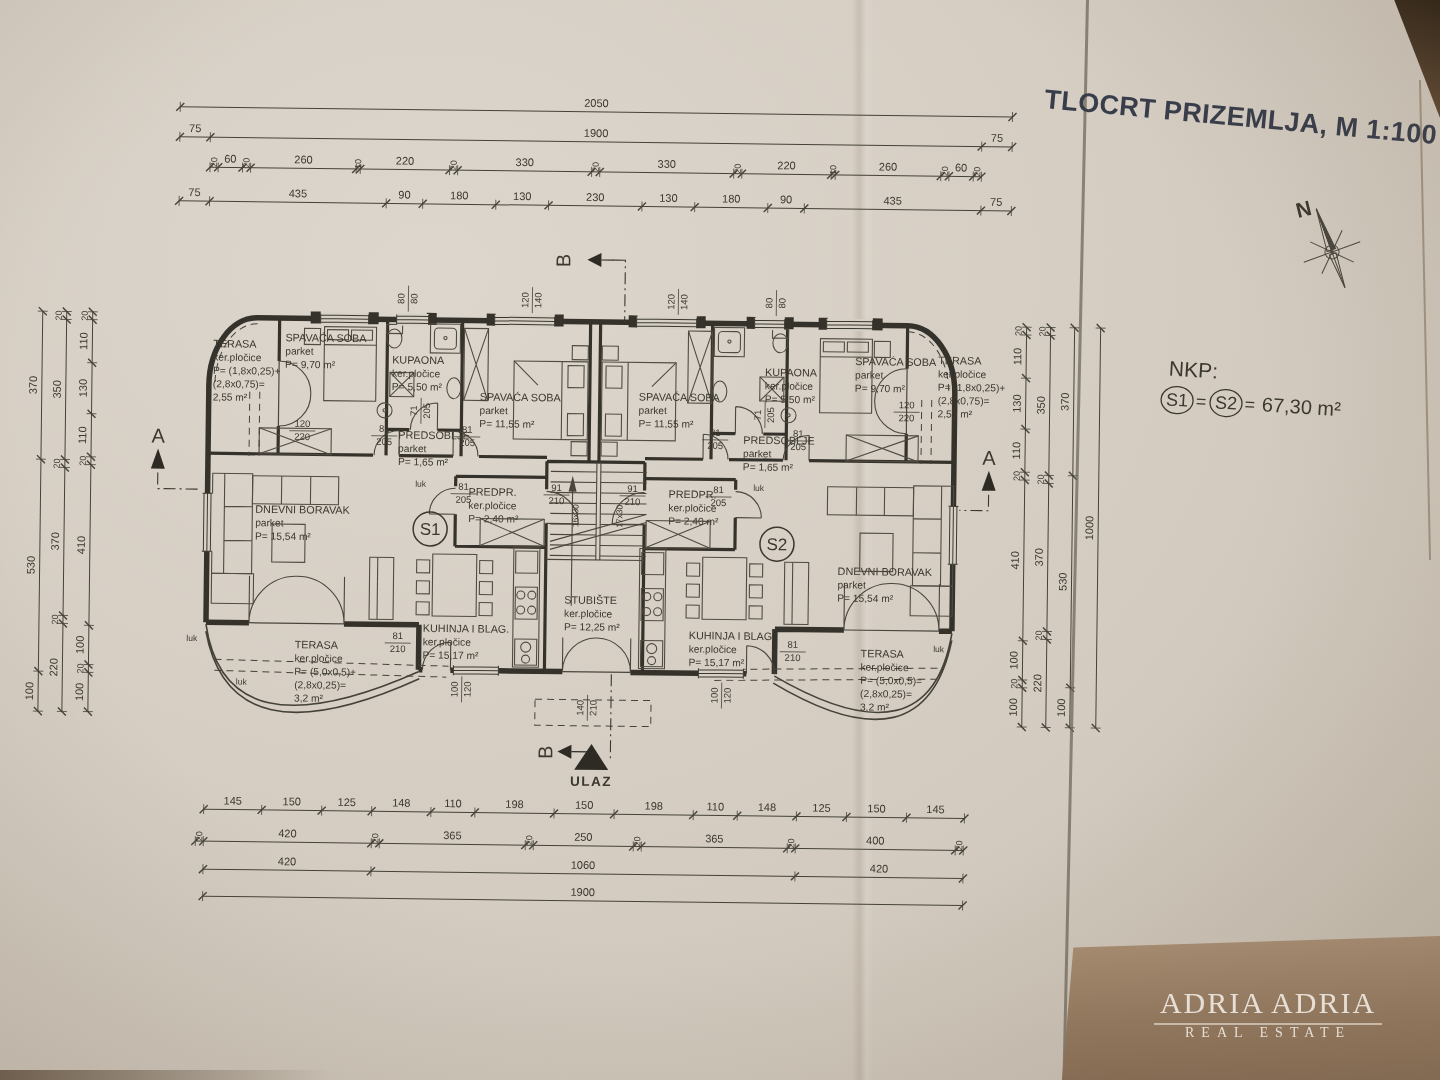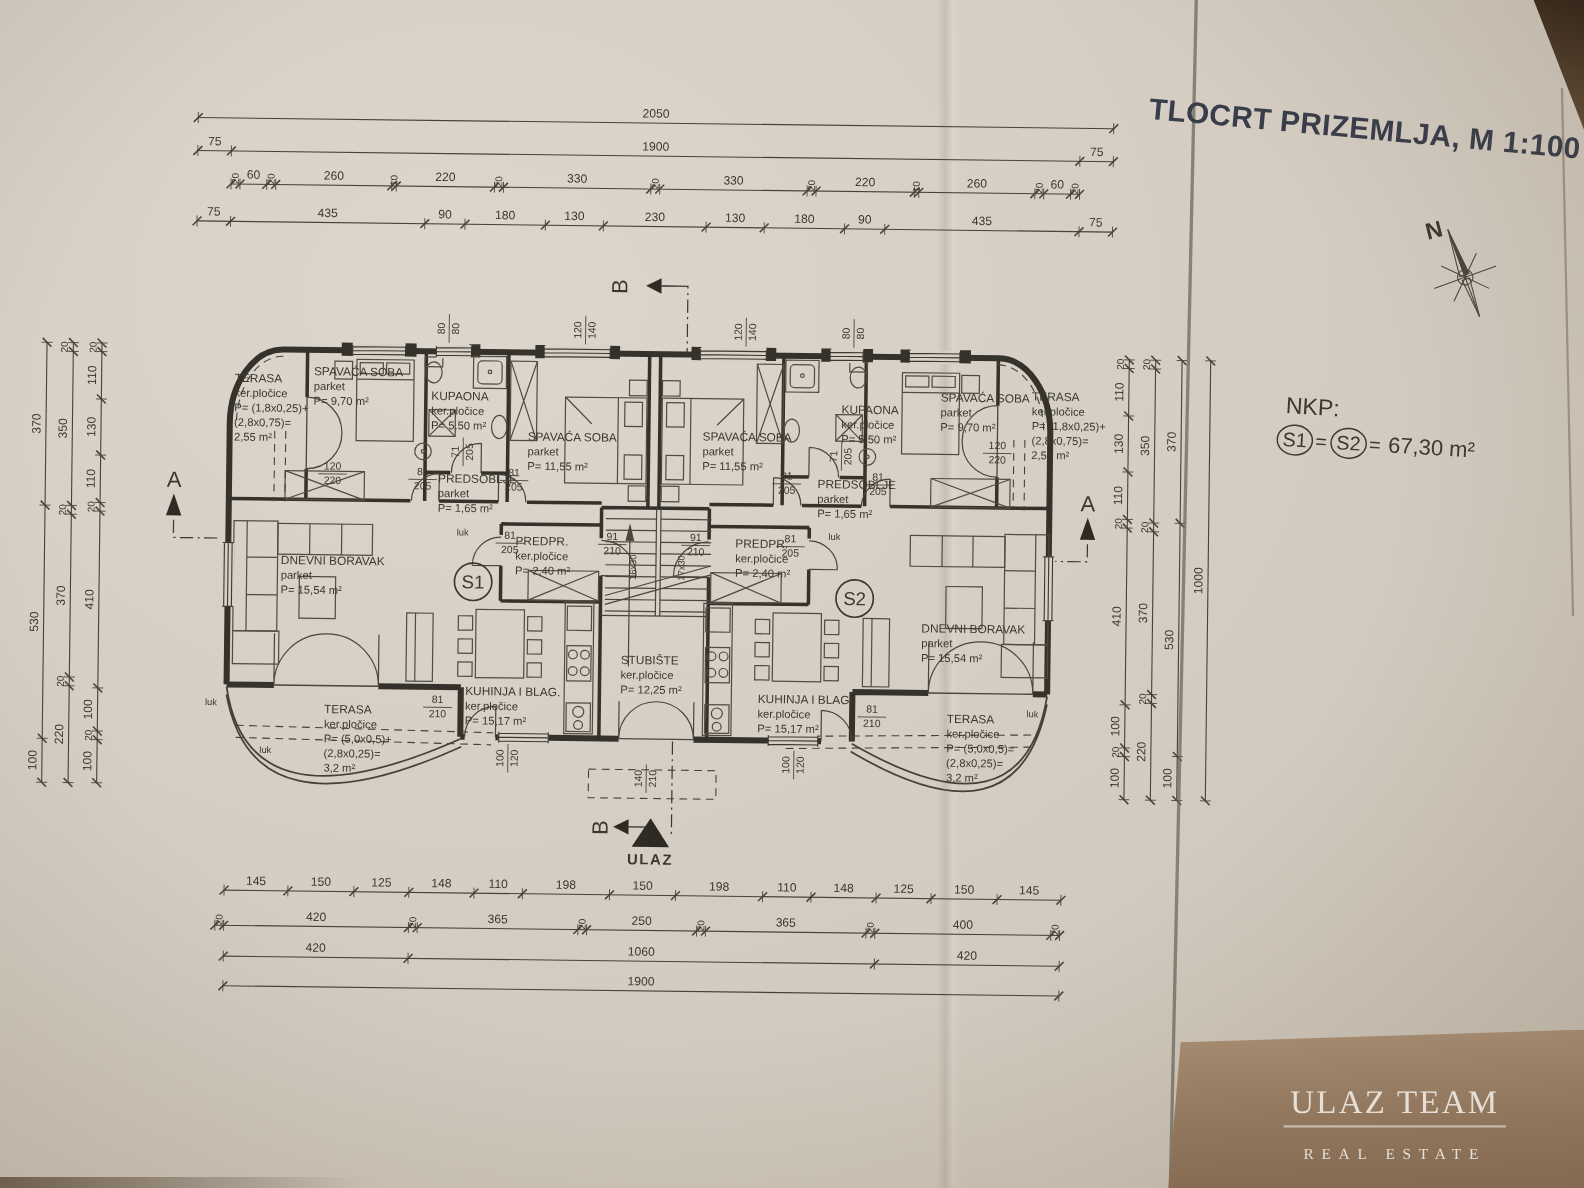--- a/index.html
+++ b/index.html
@@ -27,21 +27,21 @@
     background:linear-gradient(90deg,rgba(80,62,44,.75),rgba(80,62,44,0));}
   .vignette{position:absolute;inset:0;pointer-events:none;
     background:radial-gradient(ellipse at 45% 40%, transparent 55%, rgba(100,84,64,.20) 100%);}
   .title{position:absolute;left:1046px;top:84px;width:370px;
     font-size:27px;font-weight:600;letter-spacing:.4px;color:#383d4a;
     transform:rotate(5.3deg);transform-origin:left top;white-space:nowrap;}
   .watermark{position:absolute;left:1098px;top:986px;width:340px;text-align:center;
     font-family:"Liberation Serif", serif;color:rgba(246,241,234,.85);z-index:5;}
   .watermark .wm1{font-size:30px;letter-spacing:2px;display:inline-block;
     border-bottom:2px solid rgba(246,241,234,.55);padding:0 6px 3px 6px;}
-  .watermark .wm2{font-size:14px;letter-spacing:7px;margin-top:18px;}
+  .watermark .wm2{font-size:14px;letter-spacing:7px;margin-top:0;}
   svg text{fill:#3b382f;}
   svg{position:absolute;left:0;top:0;}
 </style>
 </head>
 <body>
 
 <div class="crease"></div>
 
 <svg width="1440" height="1080" viewBox="0 0 1440 1080">
   <g id="drawing" transform="rotate(0.7 600 540)">
@@ -832,17 +832,17 @@
 
 <div class="frame-line"></div>
 <div class="paper-edge-right"></div>
 <div class="corner-dark"></div>
 <div class="table-band"></div>
 <div class="bottom-strip"></div>
 
 <div class="title">TLOCRT PRIZEMLJA, M 1:100</div>
 
 <div class="watermark">
-  <span class="wm1">ULAZ TEAM</span>
+  <span class="wm1">ADRIA ADRIA</span>
   <div class="wm2">REAL ESTATE</div>
 </div>
 
 <div class="vignette"></div>
 
 </body></html>

